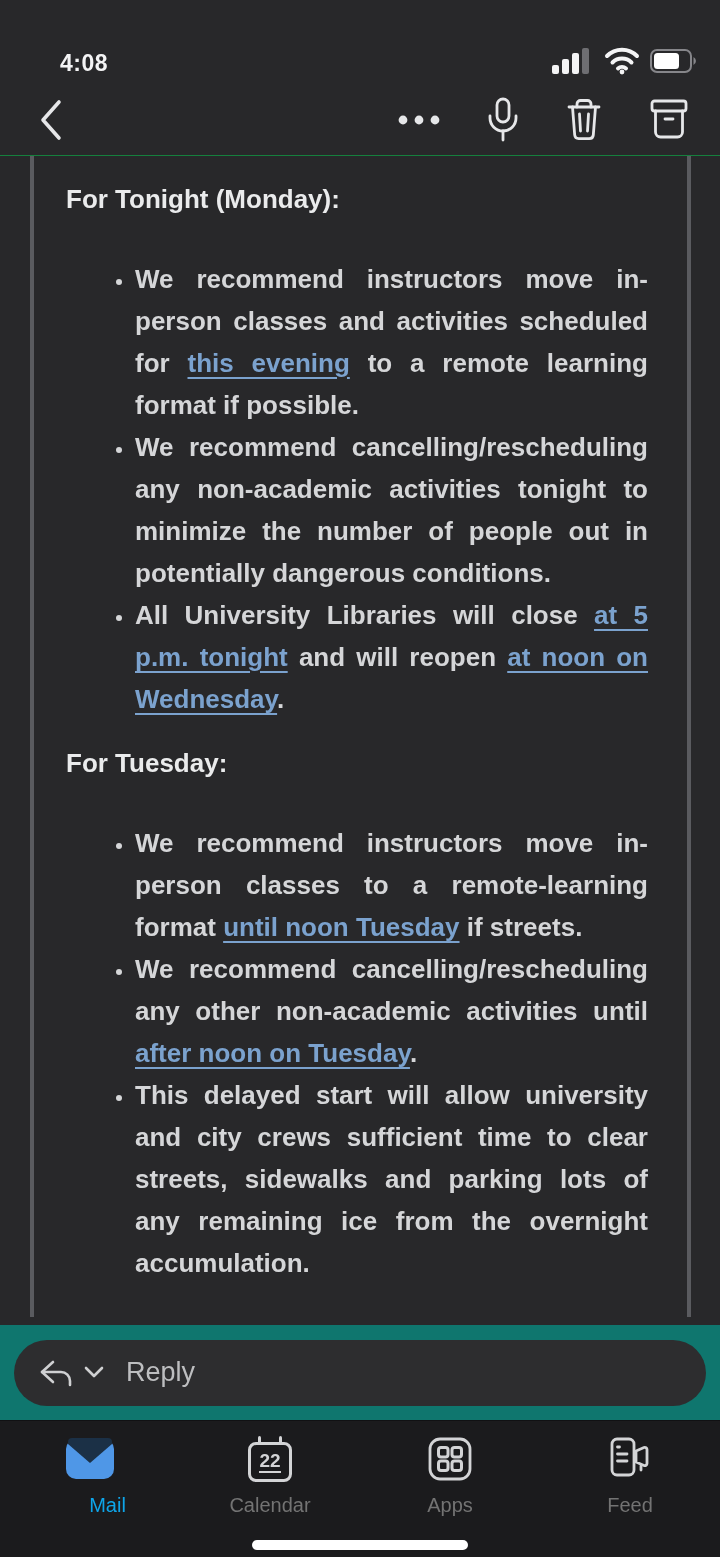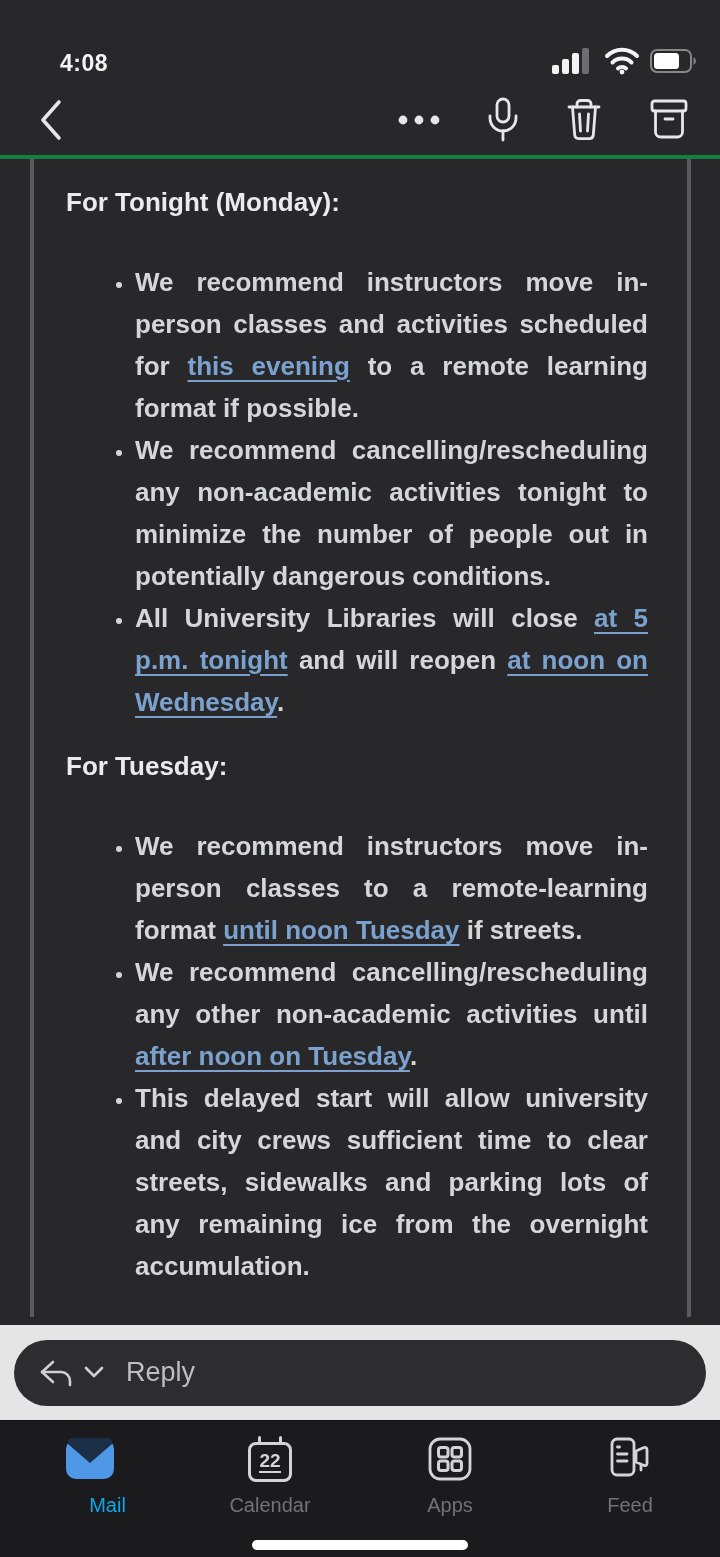--- a/index.html
+++ b/index.html
@@ -26,21 +26,21 @@
     display:flex;align-items:center;justify-content:space-between;
     padding:0 28px 0 36px;box-sizing:border-box;
   }
   .toolbar-right{display:flex;align-items:center;gap:40px;}
   .icon-btn{background:none;border:none;padding:2px;cursor:pointer;display:flex;align-items:center;justify-content:center;}
   
   .email-area{
     position:relative;
     height:1170px;
     background:#28282a;
-    border-top:4px solid #15803d;
+    border-top:1px solid #15803d;
     box-sizing:border-box;
     overflow:hidden;
   }
   .scroll-line{position:absolute;top:0;bottom:8px;width:4px;background:#5a5b5f;}
   .scroll-line.left{left:30px;}
   .scroll-line.right{left:687px;}
   .email-content{padding:26px 60px 0 66px;}
   .section-heading{
     font-size:26px;font-weight:700;color:#eaebec;
     margin:0;line-height:34px;
@@ -53,21 +53,21 @@
   .section li{
     font-size:26px;line-height:42px;color:#d5d6d8;
     text-align:justify;
     padding-right:2px;
     font-weight:bold;
   }
   .section li::marker{color:#d5d6d8;font-size:21px;}
   a.lnk{color:#7ba2ce;text-decoration:underline;text-underline-offset:5px;text-decoration-thickness:2px;cursor:pointer;}
   
   .reply-section{
-    height:95px;background:#e5e5e5;
+    height:95px;background:#0f766e;
     display:flex;align-items:center;
     padding:0 14px;box-sizing:border-box;
   }
   .reply-pill{
     flex:1;height:66px;background:#2d2d2f;border-radius:33px;
     display:flex;align-items:center;padding:0 24px;box-sizing:border-box;
     border:none;cursor:pointer;
   }
   .reply-label{font-size:27px;color:#bdbec0;margin-left:22px;}
   .reply-icons{display:flex;align-items:center;gap:10px;}

